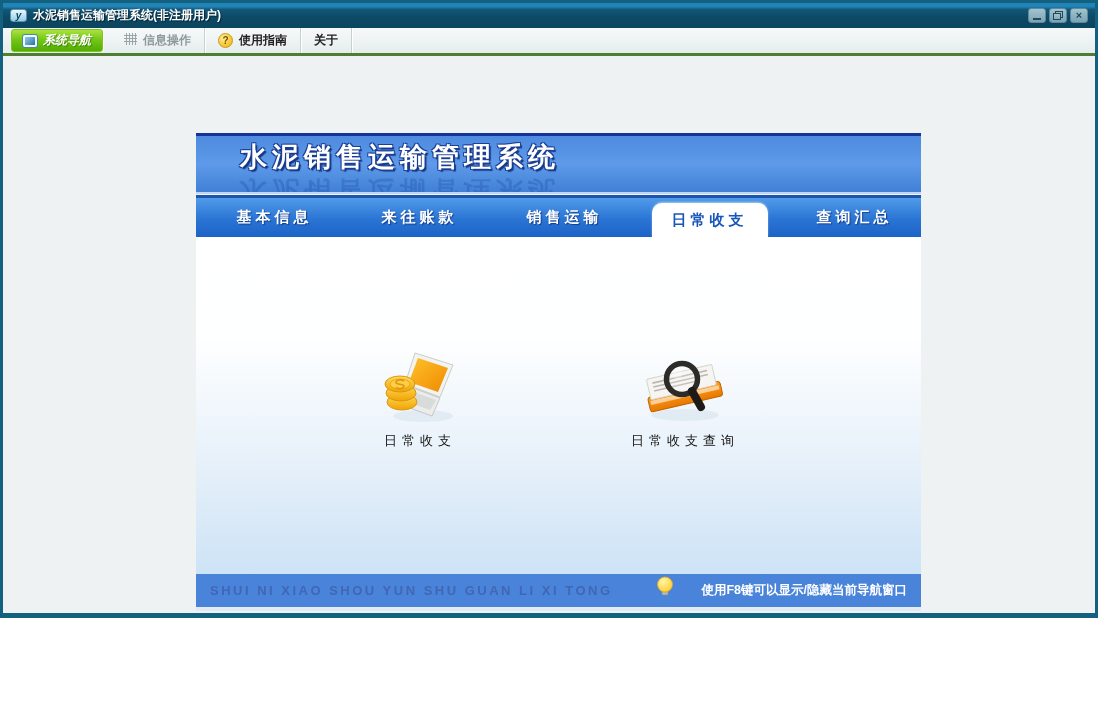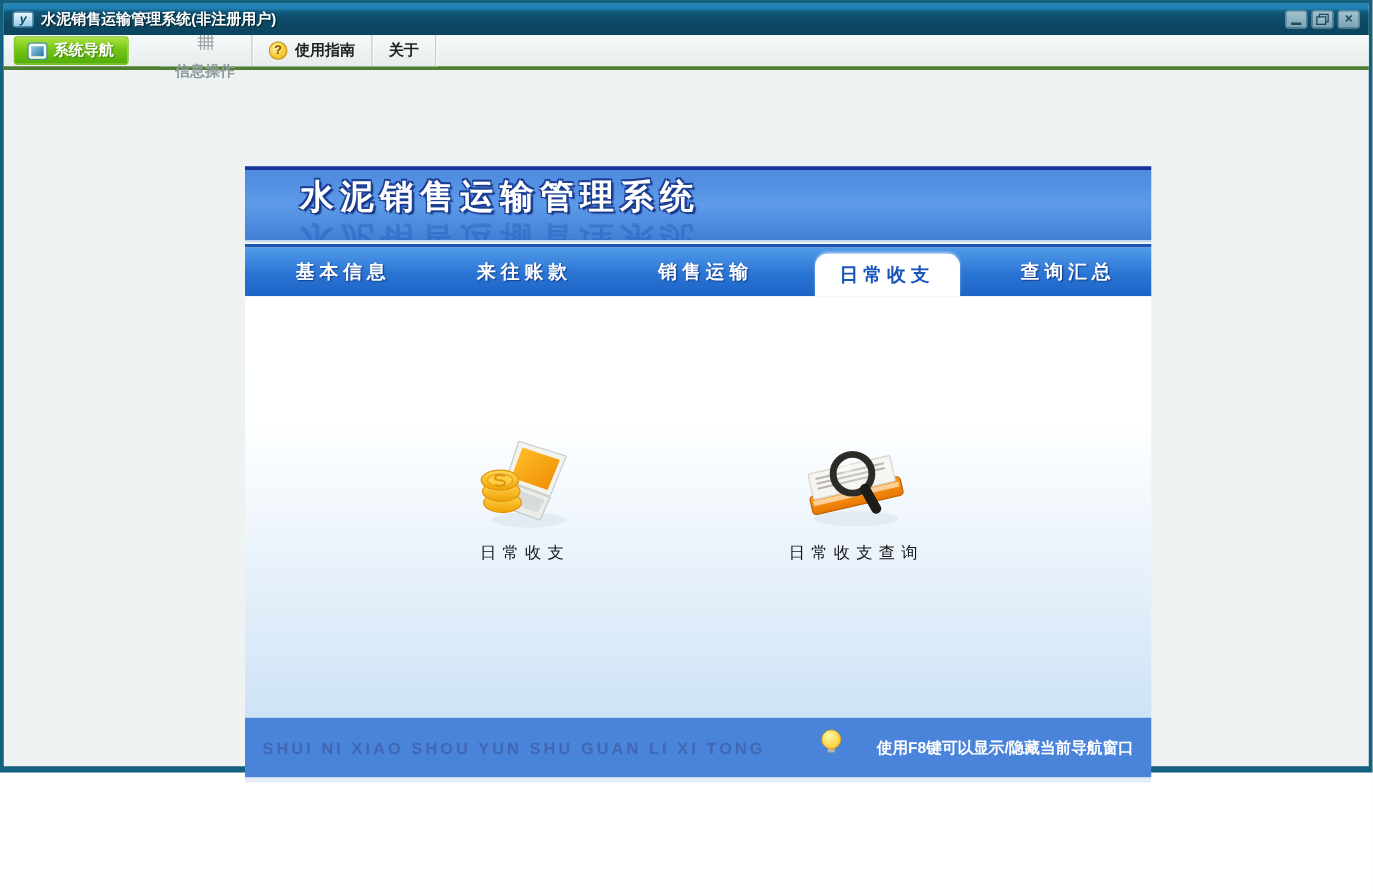--- a/index.html
+++ b/index.html
@@ -50,24 +50,25 @@
     border-bottom:3px solid #4d7e31;
   }
   .tool-btn {
     display:flex; align-items:center; gap:6px; padding:0 13px;
     font-size:12px; font-weight:bold; color:#222; cursor:pointer;
     border-right:1px solid #c6d0d0; box-shadow:1px 0 0 #ffffff;
   }
   .tool-btn.active {
     background:linear-gradient(180deg,#abe23f,#74c717 45%,#52ad05);
     border:1px solid #7fc324; border-radius:3px;
-    margin:1px 24px 1px 0; padding:0 11px; color:#fff;
+    margin:1px 8px 1px 0; padding:0 11px; color:#fff;
     text-shadow:1px 1px 1px rgba(40,90,0,.6);
-  }
-  .tool-btn.disabled { color:#8e9a9a;flex-direction:column; }
+    font-style:italic;
+  }
+  .tool-btn.disabled { color:#8e9a9a; }
   .monitor-icon {
     width:14px; height:12px; border:2px solid #f2f8fb; border-radius:2px;
     background:linear-gradient(135deg,#9ccaea 0%,#5a9cc6 55%,#2a6f9e 100%);
     box-shadow:0 0 0 1px #4a88a8;
   }
   .help-icon {
     width:15px; height:15px; border-radius:50%;
     background:radial-gradient(circle at 35% 30%,#ffee9a,#f7c227 70%,#e8a61a);
     border:1px solid #c89a1a; color:#7a5200;
     font-size:10px; font-weight:bold;
@@ -123,21 +124,21 @@
     background:linear-gradient(180deg,#ffffff 0%,#feffff 30%,#e6f0fa 68%,#cde3f6 100%);
   }
   .shortcut { position:absolute; width:150px; text-align:center; cursor:pointer; top:112px; }
   .shortcut.first { left:149px; }
   .shortcut.second { left:414px; }
   .shortcut-label {
     margin-top:5px; font-size:13px; color:#151515; letter-spacing:5px; white-space:nowrap;
   }
 
   .footer {
-    height:48px; background:#4a84da;
+    height:33px; background:#4a84da;
     display:flex; align-items:center; padding:10px 14px;
   }
   .watermark { color:#4166b4; font-weight:bold; font-size:13px; letter-spacing:2.5px; white-space:nowrap; }
   .hint { margin-left:auto; display:flex; align-items:center; gap:24px;
           color:#ffffff; font-weight:bold; font-size:12.5px; white-space:nowrap; }
   .panel-strip { height:4px; background:#e3ebf3; }
 </style>
 </head>
 <body>
 

